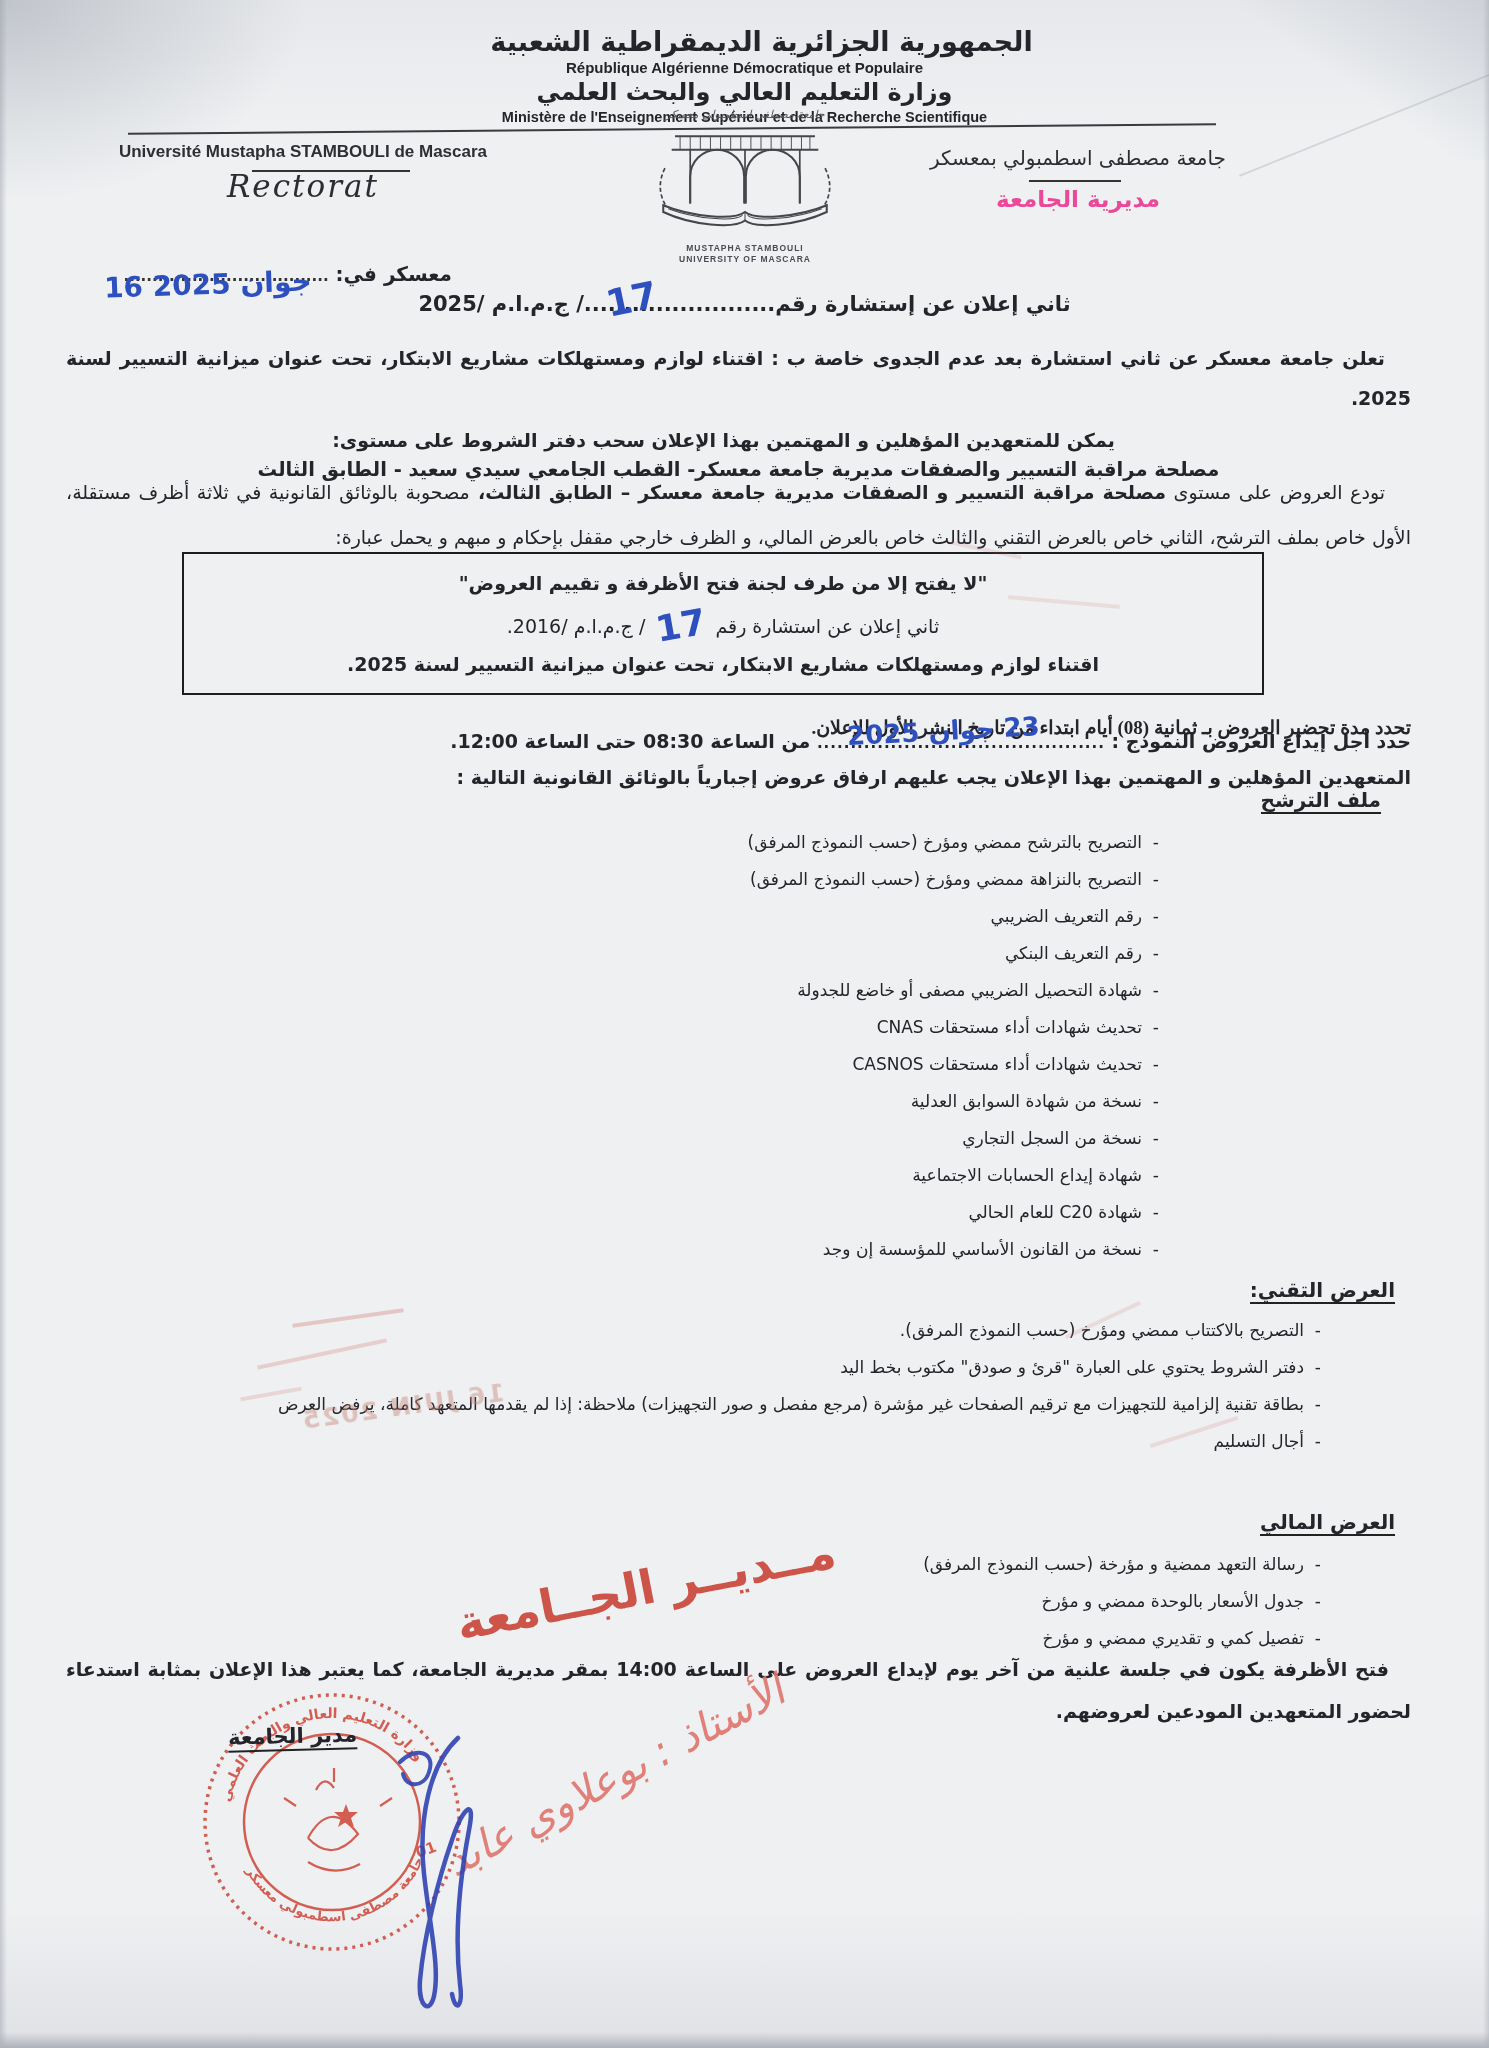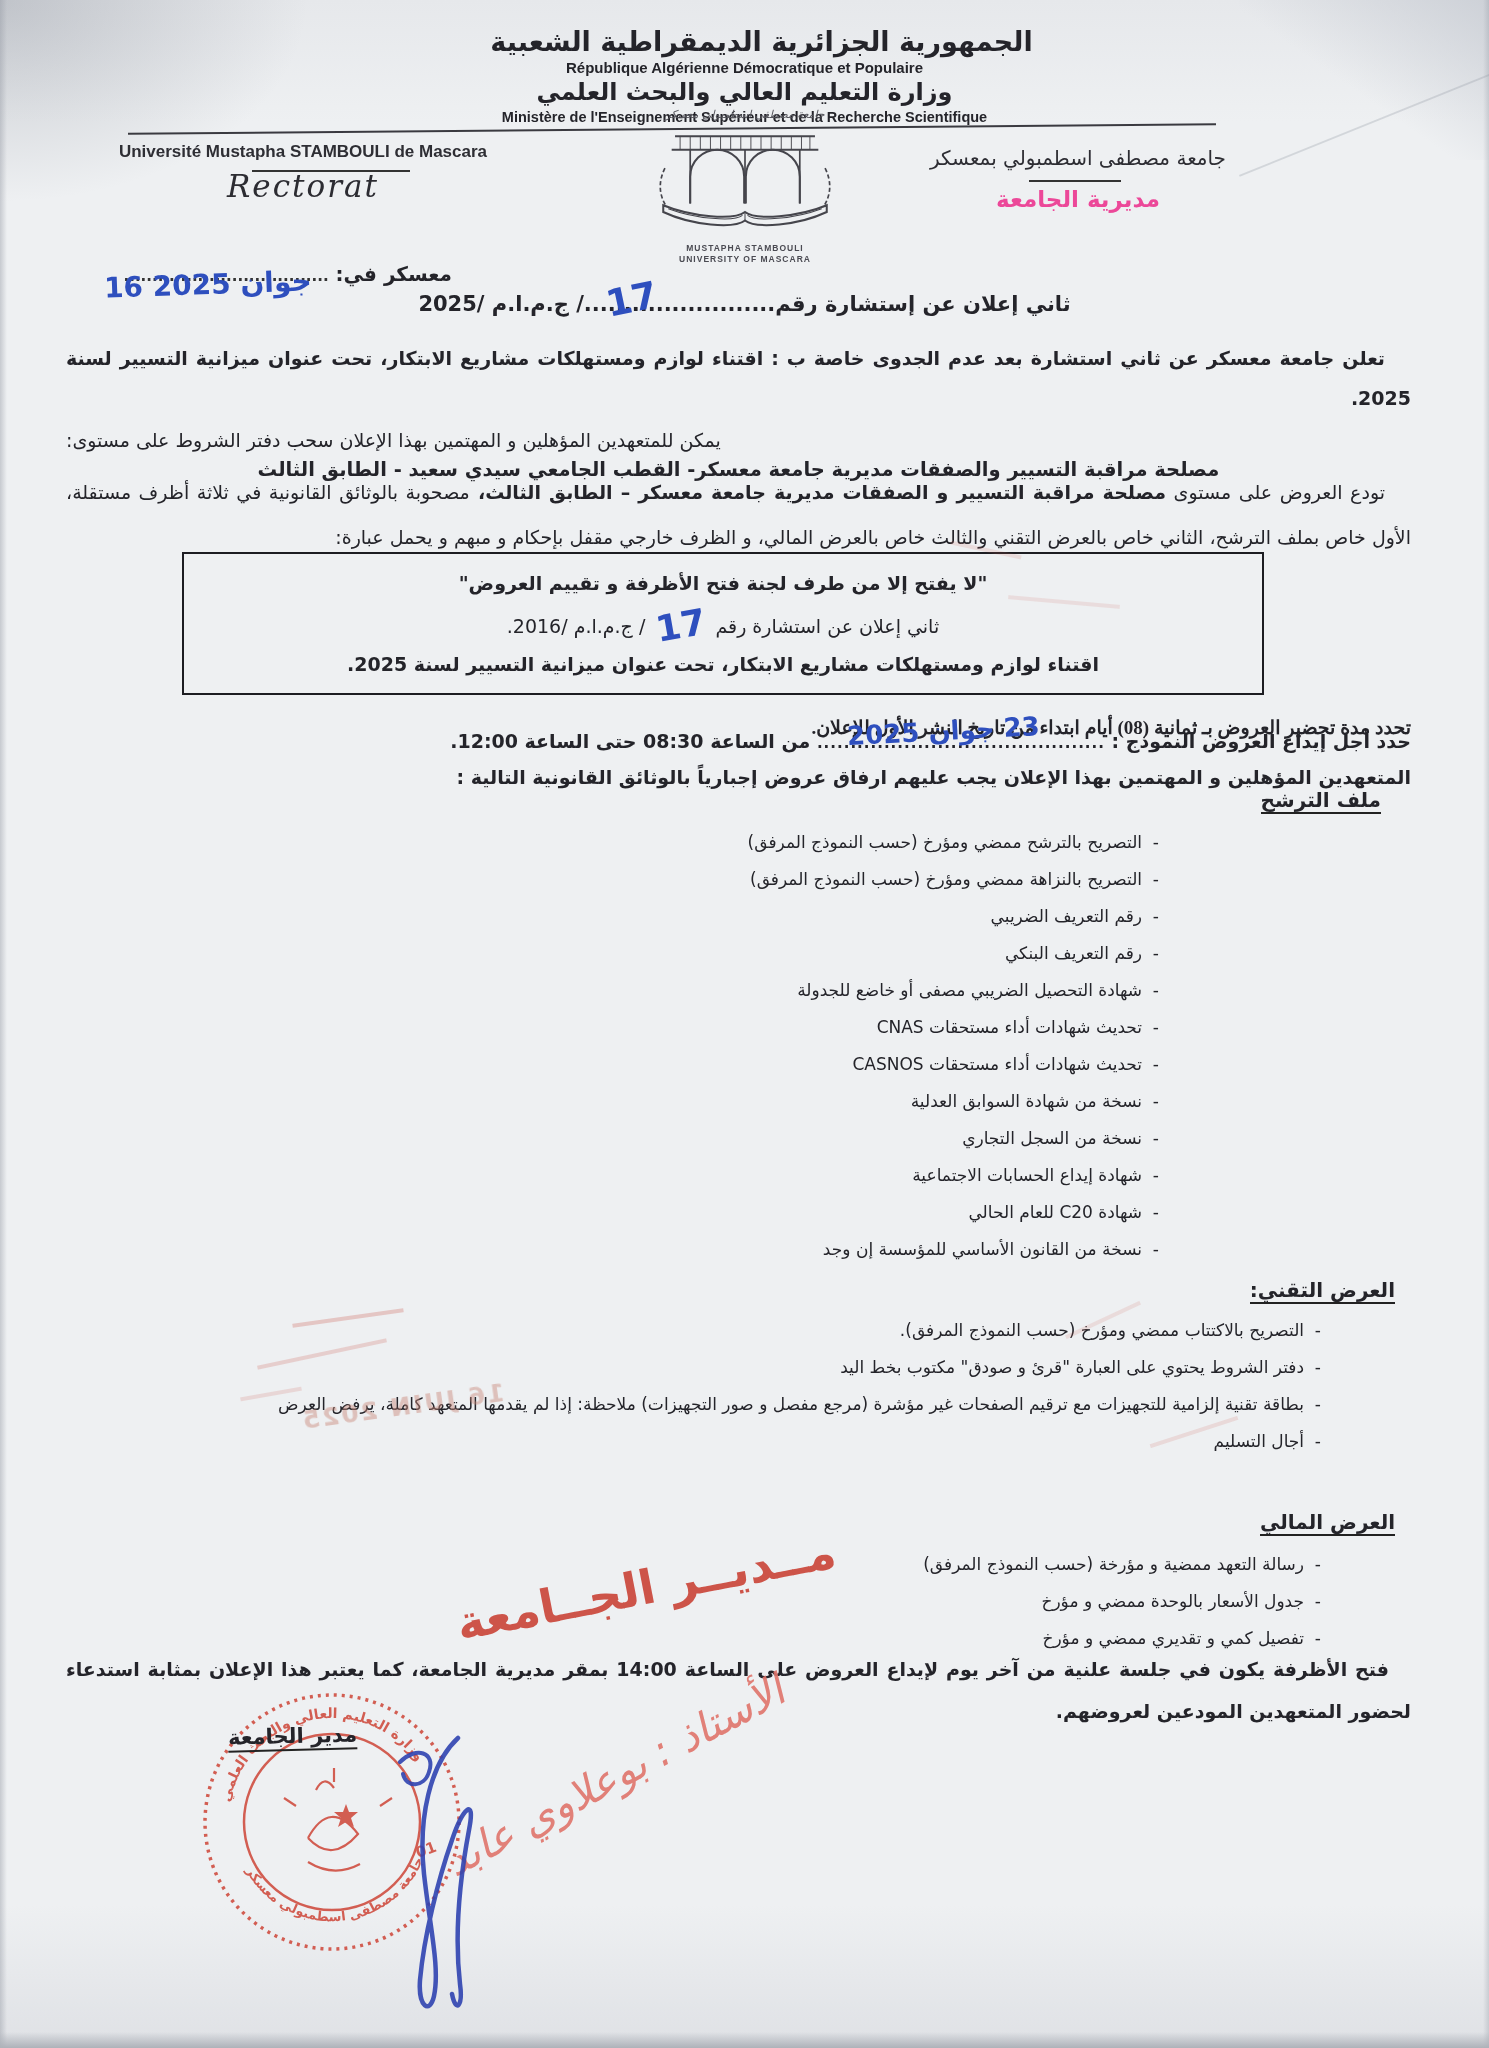--- a/index.html
+++ b/index.html
@@ -41,21 +41,21 @@
   .dateline .dots{font-size:15px;letter-spacing:1px;color:#333;}
   .hand-blue{color:#2e4fbe;font-weight:bold;}
   .date-stamp-1{left:104px;top:268px;font-size:28px;transform:rotate(-2deg);letter-spacing:3px;}
   .doc-title{left:0;top:292px;width:100%;text-align:center;direction:rtl;font-size:21px;font-weight:bold;}
   .title-num{left:606px;top:278px;font-size:37px;transform:rotate(-12deg);}
 
   
   .rtl{direction:rtl;}
   .para{right:78px;left:66px;text-align:justify;font-size:19px;line-height:40px;}
   .p1{top:338px;font-weight:bold;text-indent:26px;}
-  .p1b{top:418px;font-weight:normal;text-indent:30px;text-align:left;}
+  .p1b{top:418px;font-weight:bold;text-indent:30px;text-align:center;}
   .p1c{top:416px;left:66px;right:78px;text-align:center;font-weight:bold;font-size:19.5px;}
   .p2{top:468px;line-height:45px;text-indent:26px;}
   .b{font-weight:bold;}
   .env-box{left:182px;top:552px;width:1062px;border:2.5px solid #1d1d22;padding:10px 8px;direction:rtl;text-align:center;font-size:19px;line-height:38px;}
   .env-num{display:inline-block;font-size:36px;transform:rotate(-10deg) translateY(5px);margin:0 10px;}
   .prep{top:708px;font-weight:bold;text-align:right;font-family:Liberation Serif, serif;}
   .deposit{top:721px;font-weight:bold;text-align:right;}
   .deposit .dots{font-size:15px;letter-spacing:1px;position:relative;display:inline-block;}
   .date-stamp-2{left:30px;top:-12px;position:absolute;font-size:26px;transform:rotate(-3deg);letter-spacing:2px;white-space:nowrap;}
   .docs-intro{top:757px;font-weight:bold;text-align:right;}

